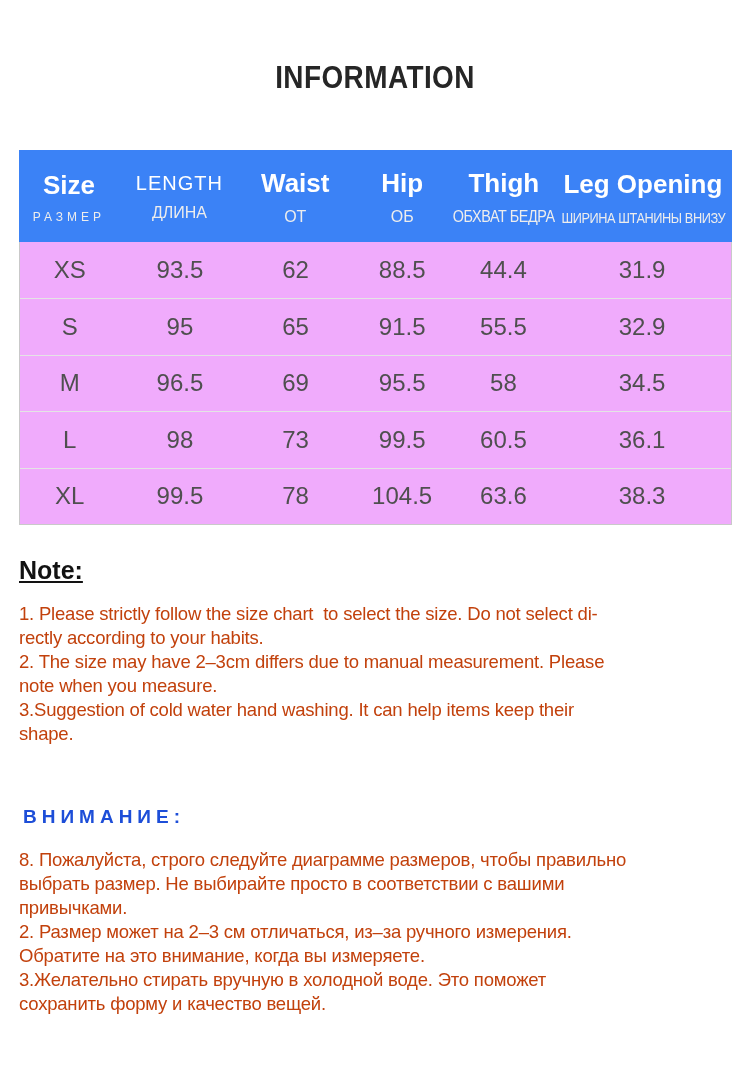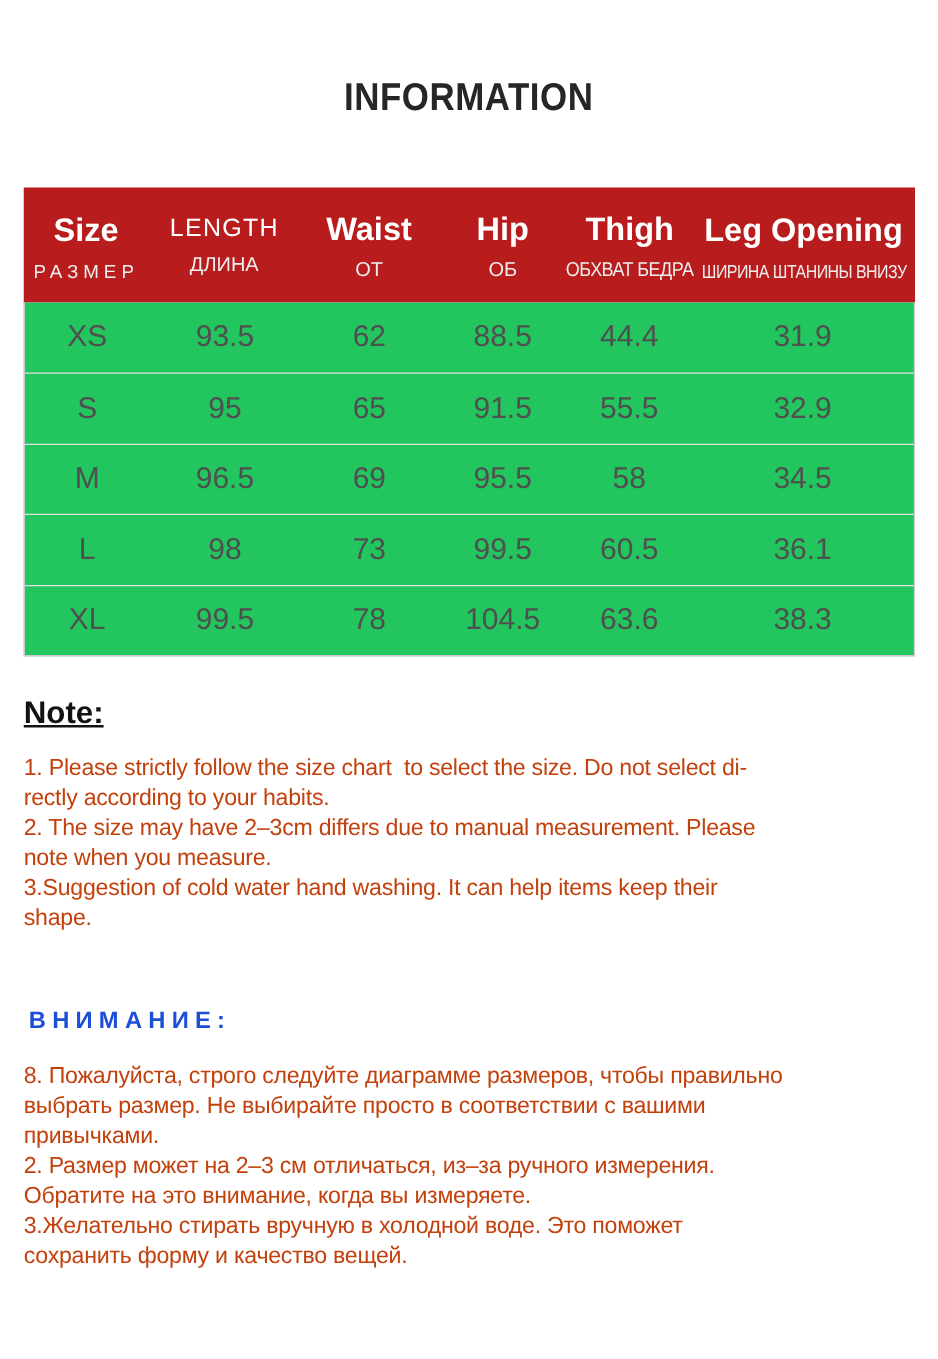--- a/index.html
+++ b/index.html
@@ -32,21 +32,21 @@
   
   .size-table {
     position: absolute;
     left: 19px;
     top: 150px;
     width: 713px;
   }
   .thead {
     display: flex;
     height: 92px;
-    background: #b91c1c;
+    background: #3b82f6;
   }
   .th {
     display: flex;
     flex-direction: column;
     align-items: center;
     justify-content: center;
     gap: 9px;
     padding-top: 2px;
   }
   .th-main {
@@ -61,28 +61,28 @@
     color: #ededed;
     white-space: nowrap;
   }
   .c0 { width: 14%; }
   .c1 { width: 17%; }
   .c2 { width: 15.5%; }
   .c3 { width: 14.5%; }
   .c4 { width: 14%; }
   .c5 { width: 25%; }
   .c1 .th-main { font-size: 20px; font-weight: 500; letter-spacing: 1px; }
-  .c0 .th-sub { font-size: 15px; letter-spacing: 4px; }
+  .c0 .th-sub { font-size: 12px; letter-spacing: 4px; }
   .c4 .th-sub { transform: scaleX(0.9); letter-spacing: -0.5px; }
   .c5 .th-sub { font-size: 15px; transform: scaleX(0.85); letter-spacing: -0.5px; }
 
   .tbody {
     border: 1px solid #c9c9c9;
     border-top: none;
-    background: #22c55e;
+    background: #f0abfc;
   }
   .tr {
     display: flex;
     align-items: center;
     height: 56.4px;
   }
   .tr + .tr { border-top: 1px solid #e4e4e4; }
   .td {
     text-align: center;
     font-size: 24px;

